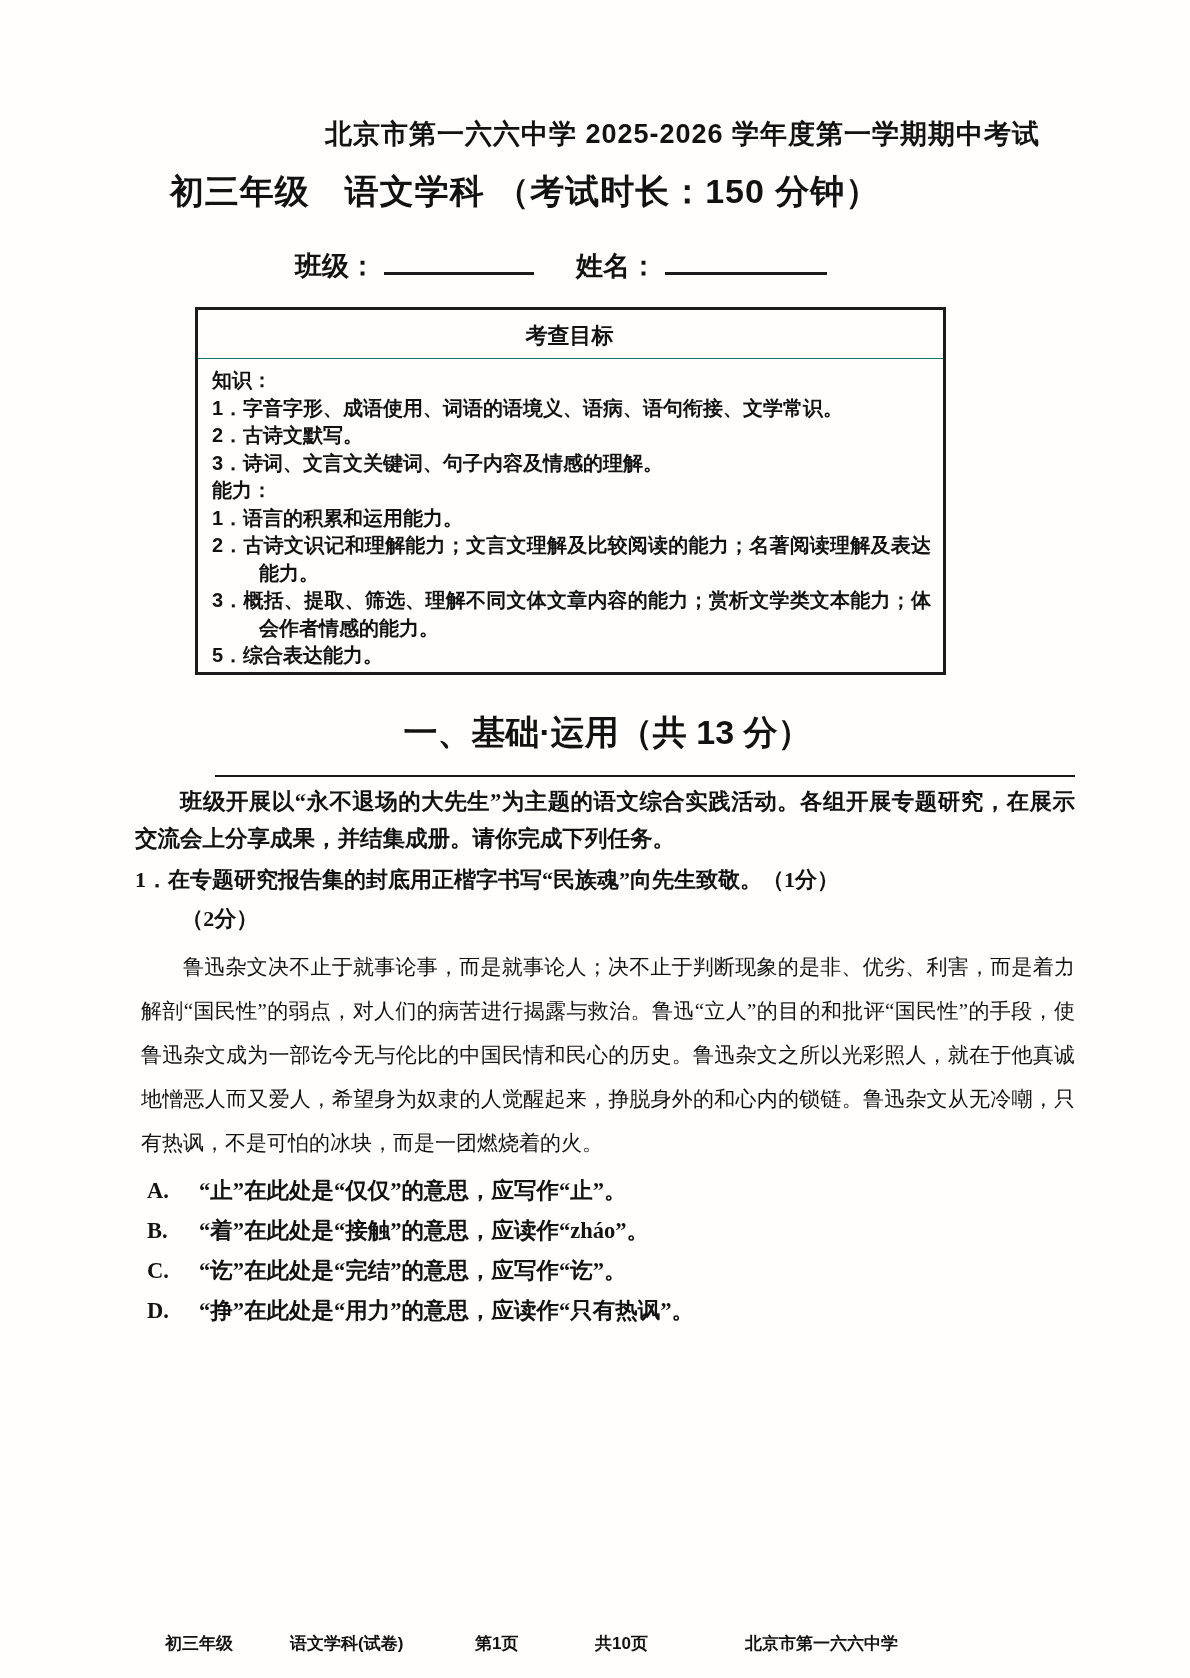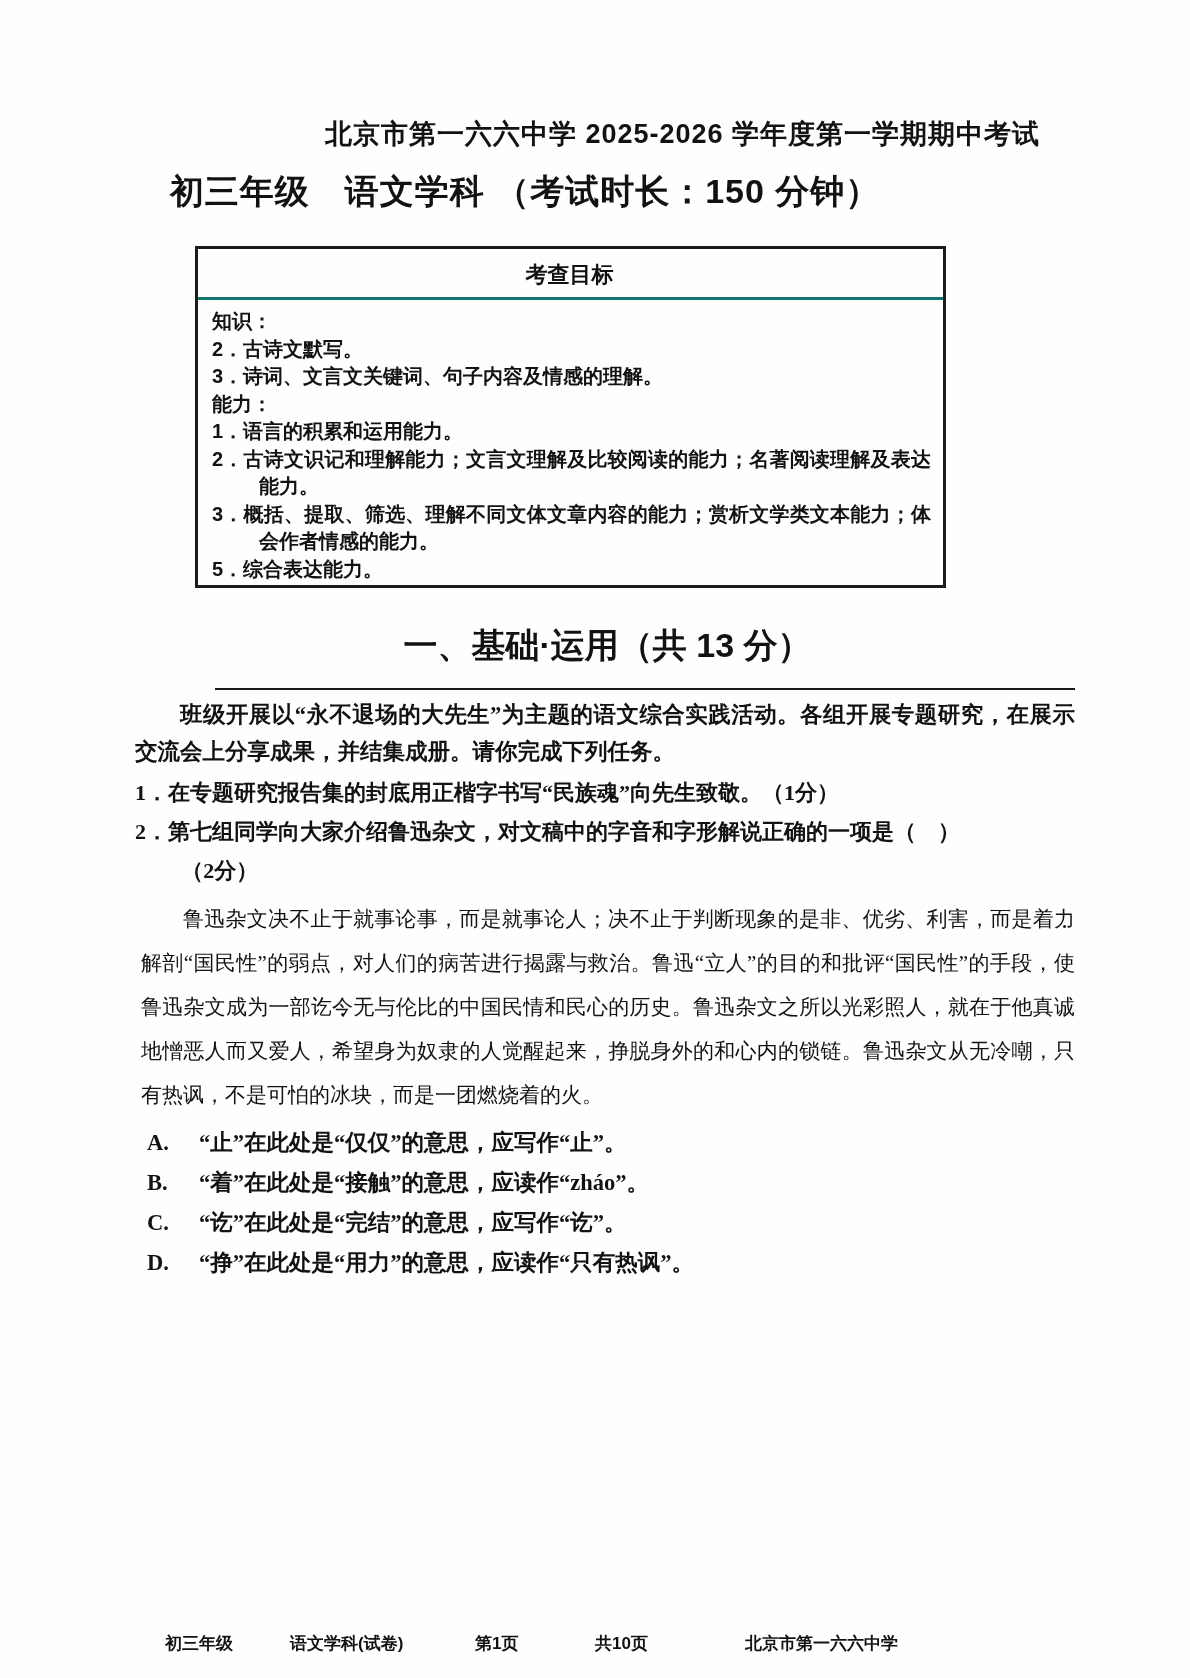--- a/index.html
+++ b/index.html
@@ -45,21 +45,21 @@
   
   .goals-box{
     width:745px;margin:0 0 40px 60px;
     border:3px solid #1c1c1c;
     font-family:"Liberation Sans", sans-serif;
     font-weight:700;
   }
   .goals-header{
     font-size:22px;line-height:26px;text-align:center;
     padding:13px 2px 9px 0;
-    border-bottom:3px solid #0f766e;
+    border-bottom:1px solid #0f766e;
   }
   .goals-body{padding:8px 12px 2px 14px;font-size:20px;line-height:27.5px;}
   .goals-label{padding:0;}
   .goals-item{padding-left:2.35em;text-indent:-2.35em;text-align:justify;}
 
   
   .section-heading{
     font-family:"Liberation Sans", sans-serif;
     font-weight:700;font-size:34px;line-height:34px;
     margin:0 0 0 5px;
@@ -120,43 +120,46 @@
 </style>
 </head>
 <body>
 
 <div class="page">
   <div class="content">
 
     <div class="title">北京市第一六六中学 2025-2026 学年度第一学期期中考试</div>
     <div class="subtitle">初三年级　语文学科 （考试时长：150 分钟）</div>
 
+    <div class="id-row">
+      <span>班级：</span><span class="blank class"></span><span>姓名：</span><span class="blank name"></span>
+    </div>
 
     <div class="goals-box">
       <div class="goals-header">考查目标</div>
       <div class="goals-body">
         <div class="goals-label">知识：</div>
+        <div class="goals-item">1．字音字形、成语使用、词语的语境义、语病、语句衔接、文学常识。</div>
         <div class="goals-item">2．古诗文默写。</div>
         <div class="goals-item">3．诗词、文言文关键词、句子内容及情感的理解。</div>
         <div class="goals-label">能力：</div>
         <div class="goals-item">1．语言的积累和运用能力。</div>
         <div class="goals-item">2．古诗文识记和理解能力；文言文理解及比较阅读的能力；名著阅读理解及表达能力。</div>
         <div class="goals-item">3．概括、提取、筛选、理解不同文体文章内容的能力；赏析文学类文本能力；体会作者情感的能力。</div>
         <div class="goals-item">5．综合表达能力。</div>
       </div>
     </div>
 
     <div class="section-heading">一、基础·运用（共 13 分）</div>
 
     <hr class="divider">
 
     <p class="intro">班级开展以“永不退场的大先生”为主题的语文综合实践活动。各组开展专题研究，在展示交流会上分享成果，并结集成册。请你完成下列任务。</p>
 
     <div class="q-line">1．在专题研究报告集的封底用正楷字书写“民族魂”向先生致敬。（1分）</div>
-    <div class="q-line">2．第七组同学向大家介绍鲁迅杂文，对文稿中的字音和字形解说正确的一项是（　）</div>
     <div class="q-line q-score">（2分）</div>
 
     <p class="passage">鲁迅杂文决不<span class="emph">止</span>于就事论事，而是就事论人；决不止于判断现象的是非、优劣、利害，而是<span class="emph">着</span>力解剖“国民性”的弱点，对人们的病苦进行揭露与救治。鲁迅“立人”的目的和批评“国民性”的手段，使鲁迅杂文成为一部<span class="emph">讫</span>今无与伦比的中国民情和民心的历史。鲁迅杂文之所以光彩照人，就在于他真诚地憎恶人而又爱人，希望身为奴隶的人觉醒起来，<span class="emph">挣</span>脱身外的和心内的锁链。鲁迅杂文从无冷嘲，只有热讽，不是可怕的冰块，而是一团燃烧着的火。</p>
 
     <div class="options">
       <div class="option-row">
         <span class="option-letter">A.</span>
         <span class="option-text">“止”在此处是“仅仅”的意思，应写作“止”。</span>
       </div>
       <div class="option-row">

